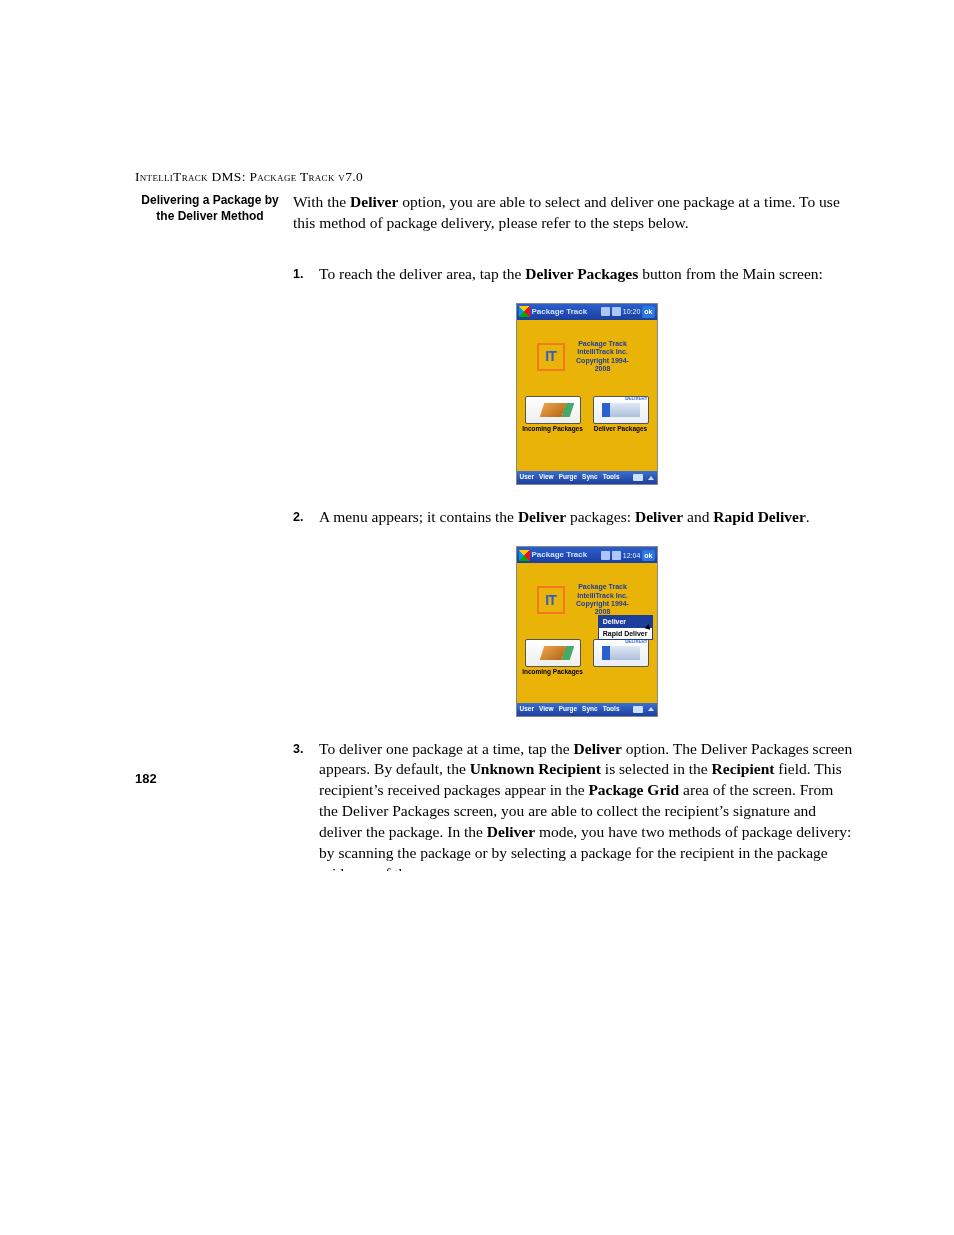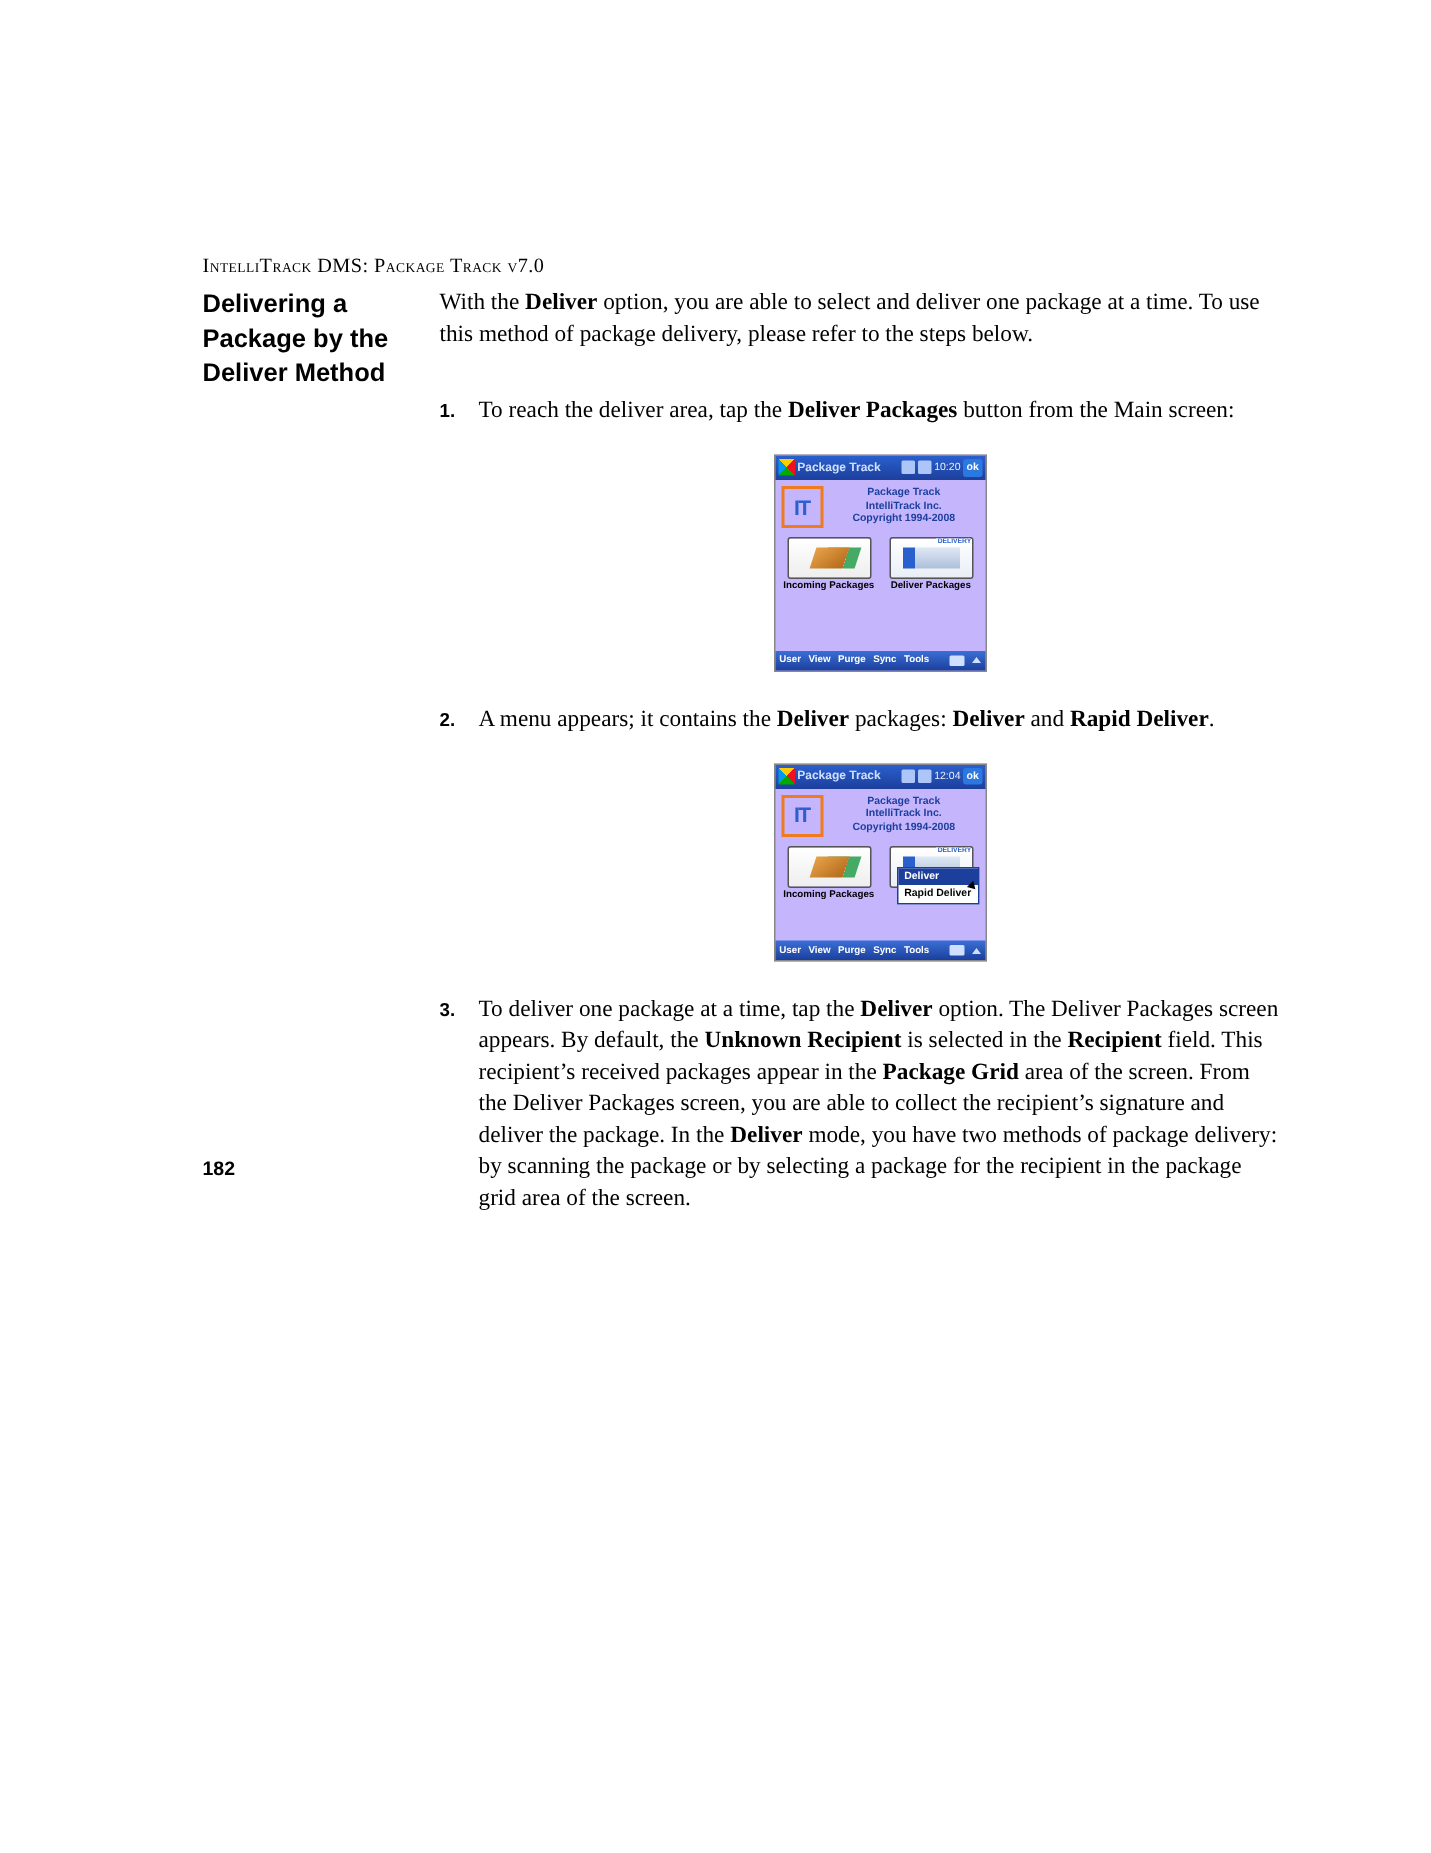--- a/index.html
+++ b/index.html
@@ -28,22 +28,23 @@
     margin-bottom: 8px;
   }
   .columns {
     display: grid;
     grid-template-columns: 150px 1fr;
     column-gap: 8px;
   }
   .side-heading {
     font-family: Arial, Helvetica, sans-serif;
     font-weight: 700;
-    font-size: 17px;
+    font-size: 12px;
     line-height: 1.35;
+    text-align: center;
   }
   .body p {
     font-size: 15.5px;
     line-height: 1.35;
     margin: 0 0 30px 0;
   }
   .body .intro { margin-top: 0; }
   ol.steps {
     list-style: none;
     padding: 0;
@@ -67,21 +68,21 @@
   .b { font-weight: 700; }
   .fig-wrap {
     display: flex;
     justify-content: center;
     margin: 18px 0 22px 0;
   }
   
   .pda {
     width: 140px;
     border: 1px solid #888;
-    background: #c4b5fd;
+    background: #eab308;
     font-family: Tahoma, Arial, sans-serif;
   }
   .pda-titlebar {
     height: 16px;
     background: linear-gradient(#2a5fce, #1c3f9c);
     display: flex;
     align-items: center;
     font-size: 8px;
     color: #fff;
     padding: 0 2px;
@@ -99,21 +100,21 @@
   .sys-icon { width: 9px; height: 9px; background:#bcd3ff; opacity:.9; border-radius:1px; }
   .sys-time { font-size: 7px; color:#e7f0ff; }
   .ok-btn {
     background:#2a78e0; color:#fff; font-size:7px; font-weight:700;
     padding:1px 2px; border-radius:2px;
   }
   .pda-info {
     display: flex;
     align-items: center;
     gap: 4px;
-    padding: 4px;
+    padding: 20px;
   }
   .it-logo {
     width: 28px; height: 28px;
     border: 2px solid #f07b1f;
     box-sizing: border-box;
     display: flex; align-items:center; justify-content:center;
     color:#2a5fce; font-weight:900; font-size:14px; letter-spacing:-1px;
   }
   .pda-info-text {
     font-size: 7px; font-weight:700; color:#1c3f9c; line-height:1.2; text-align:center; flex:1;

